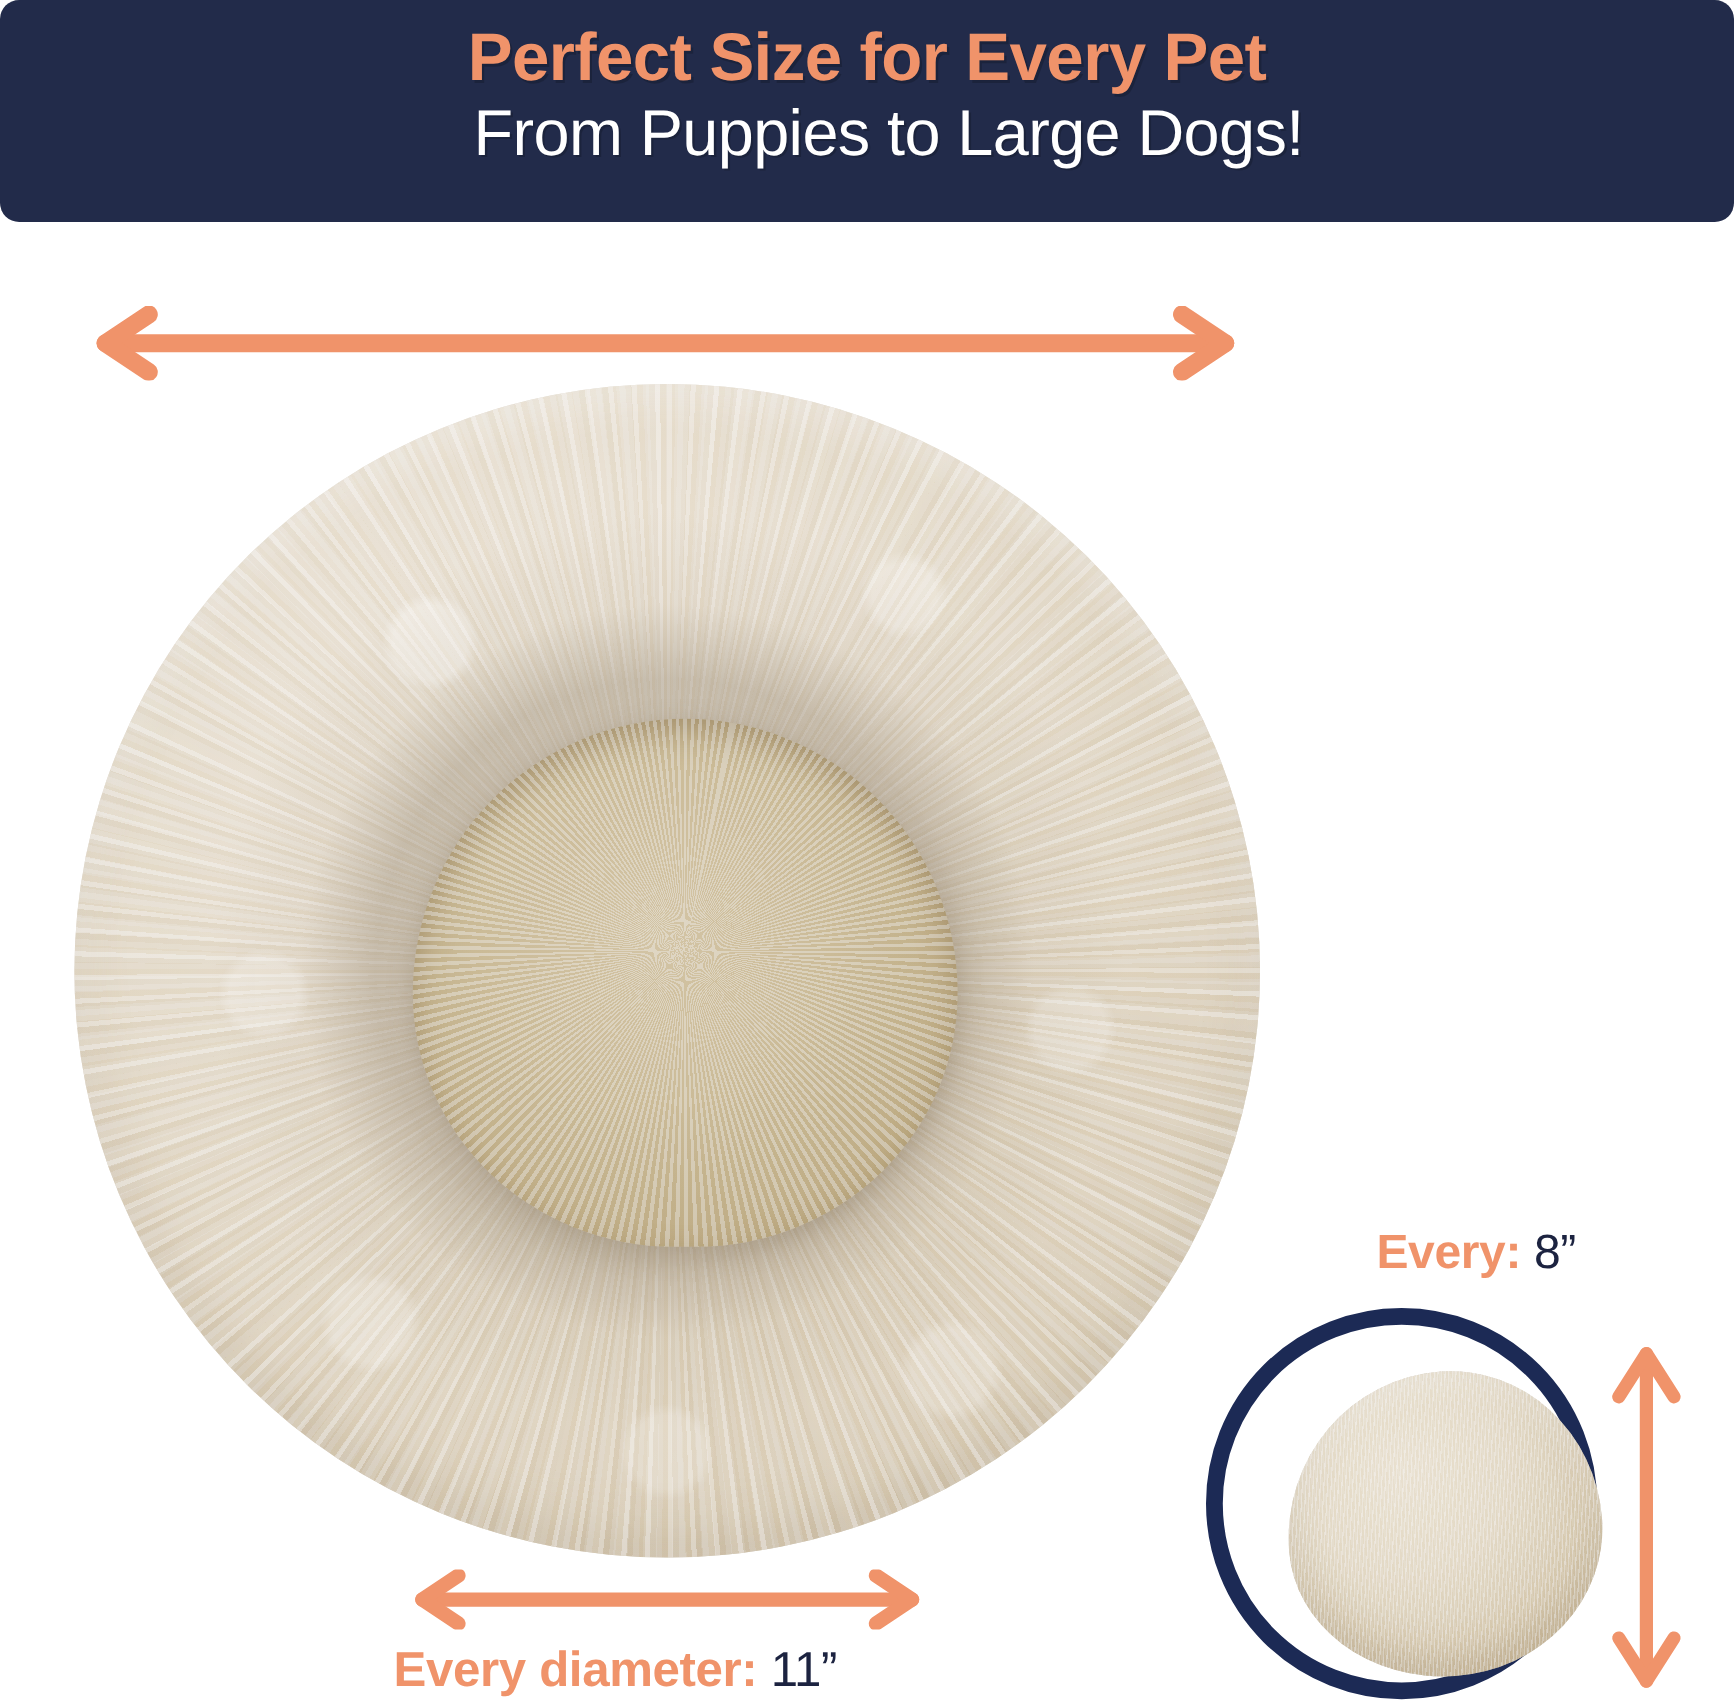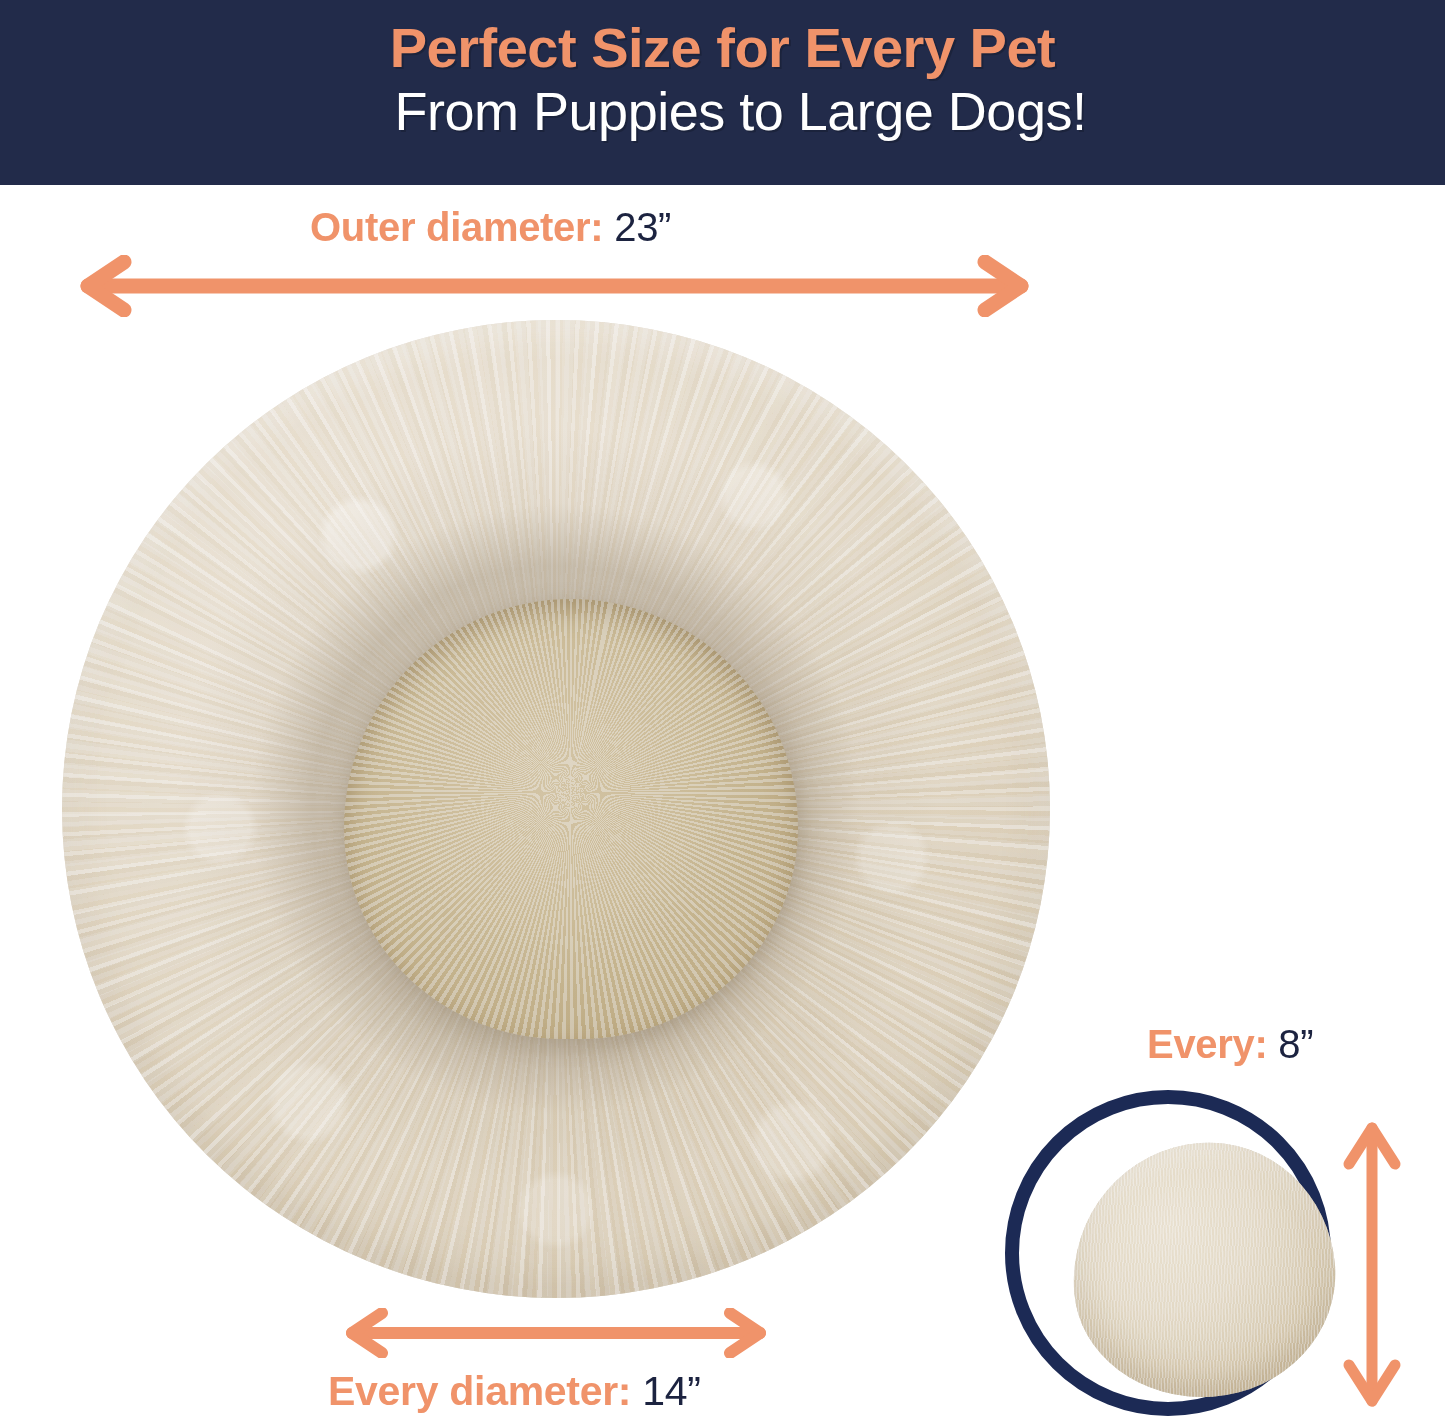--- a/index.html
+++ b/index.html
@@ -22,20 +22,21 @@
   .banner {
     position: absolute;
     left: 0;
     top: 0;
     width: 1445px;
     height: 185px;
     background: #222B4A;
     text-align: center;
     box-sizing: border-box;
     padding-top: 18px;
+    border-radius: 16px;
   }
   .banner-title {
     color: #F0936A;
     font-size: 56px;
     font-weight: bold;
     letter-spacing: -0.5px;
     line-height: 1.08;
     margin: 0;
     text-shadow: 2px 2px 0 rgba(0,0,0,0.18);
   }
@@ -219,24 +220,20 @@
 </head>
 <body>
 
 <div id="page">
 
   <div class="banner">
     <div class="banner-title">Perfect Size for Every Pet</div>
     <div class="banner-sub">From Puppies to Large Dogs!</div>
   </div>
 
-  <div class="measure-label" id="outer-label">
-    <span class="lbl">Outer diameter:</span>
-    <span class="val">23”</span>
-  </div>
 
   <svg class="arrow-h" style="left:62px; top:255px;" width="985" height="62" viewBox="0 0 985 62">
     <g fill="none" stroke="#F0936A" stroke-width="15" stroke-linecap="round" stroke-linejoin="round">
       <line x1="26" y1="31" x2="959" y2="31"></line>
       <polyline points="62,7 26,31 62,55"></polyline>
       <polyline points="923,7 959,31 923,55"></polyline>
     </g>
   </svg>
 
   <div class="bed-wrap">
@@ -254,21 +251,21 @@
   <svg class="arrow-h" style="left:330px; top:1308px;" width="452" height="50" viewBox="0 0 452 50">
     <g fill="none" stroke="#F0936A" stroke-width="12" stroke-linecap="round" stroke-linejoin="round">
       <line x1="22" y1="25" x2="430" y2="25"></line>
       <polyline points="52,5 22,25 52,45"></polyline>
       <polyline points="400,5 430,25 400,45"></polyline>
     </g>
   </svg>
 
   <div class="measure-label" id="inner-label">
     <span class="lbl">Every diameter:</span>
-    <span class="val">14”</span>
+    <span class="val">11”</span>
   </div>
 
   <div class="measure-label" id="height-label">
     <span class="lbl">Every:</span>
     <span class="val">8”</span>
   </div>
 
   <div class="inset-circle"></div>
   <div class="inset-bed">
     <div class="fur-s"></div>

